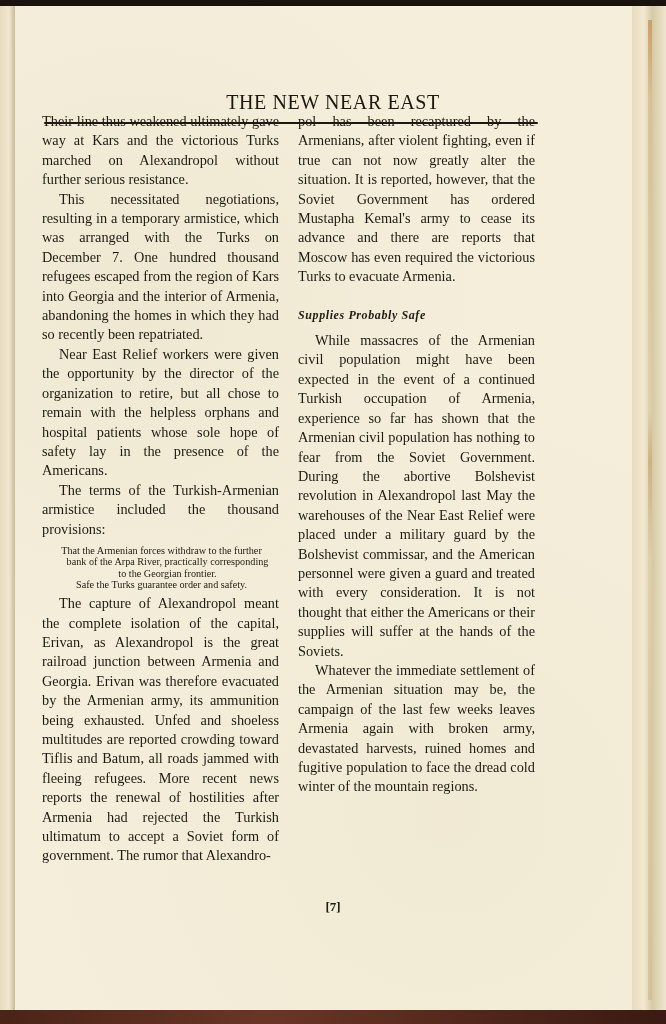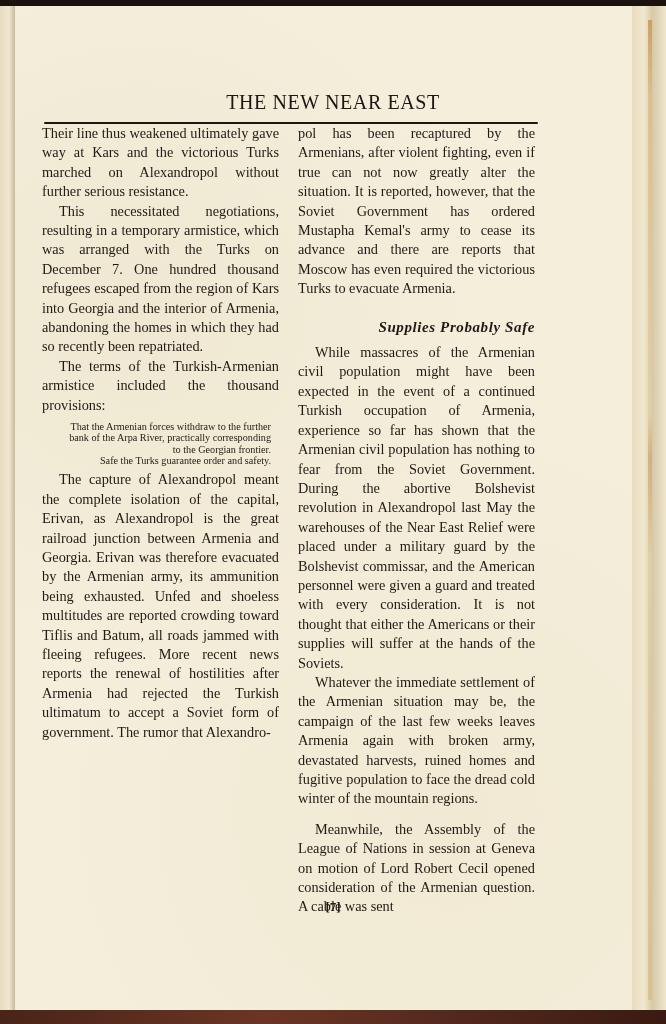--- a/index.html
+++ b/index.html
@@ -35,33 +35,33 @@
   }
   .running-head {
     position:absolute; left:0; width:100%; top:91px;
     text-align:center; font-size:20px; letter-spacing:0.6px; color:#1c1712;
   }
   .head-rule {
     position:absolute; left:44px; top:122px; width:494px; height:2px;
     background:#1c1712; border-radius:1px;
   }
   .col {
-    position:absolute; top:124px; width:237px;
+    position:absolute; top:112px; width:237px;
     font-size:14.3px; line-height:19.4px; color:#1f1a14;
     text-align:justify;
   }
   .col-left { left:42px; }
   .col-right { left:298px; }
   .col p { margin:0; text-indent:0; }
   .col p.indent { text-indent:17px; }
-  .provisions { margin:6px 8px 4px 10px; font-size:10.2px; line-height:11.3px; text-align:right; }
+  .provisions { margin:6px 8px 4px 10px; font-size:10.2px; line-height:11.3px; text-align:center; }
   .provisions div { padding-left:12px; text-indent:-12px; }
   .subhead {
-    font-weight:bold; font-style:italic; text-align:right;
-    font-size:15px; letter-spacing:0.6px; margin:8px 0 6px 0;
+    font-weight:bold; font-style:italic; text-align:left;
+    font-size:12px; letter-spacing:0.6px; margin:8px 0 6px 0;
   }
   .gap { height:11px; }
   .page-number {
     position:absolute; top:899px; left:0; width:100%; text-align:center;
     font-size:13px; color:#1f1a14; font-weight:bold;
   }
 </style>
 </head>
 <body>
 
@@ -70,31 +70,31 @@
 <div class="right-edge"></div>
 <div class="right-stain"></div>
 <div class="bottom-band"></div>
 
 <div class="running-head">THE NEW NEAR EAST</div>
 <div class="head-rule"></div>
 
 <div class="col col-left">
   <p>Their line thus weakened ultimately gave way at Kars and the victorious Turks marched on Alexandropol without further serious resistance.</p>
   <p class="indent">This necessitated negotiations, resulting in a temporary armistice, which was arranged with the Turks on December 7. One hundred thousand refugees escaped from the region of Kars into Georgia and the interior of Armenia, abandoning the homes in which they had so recently been repatriated.</p>
+  <p class="indent">Near East Relief workers were given the opportunity by the director of the organization to retire, but all chose to remain with the helpless orphans and hospital patients whose sole hope of safety lay in the presence of the Americans.</p>
   <p class="indent">The terms of the Turkish-Armenian armistice included the thousand provisions:</p>
   <div class="provisions">
     <div>That the Armenian forces withdraw to the further bank of the Arpa River, practically corresponding to the Georgian frontier.</div>
     <div>Safe the Turks guarantee order and safety.</div>
   </div>
   <p class="indent">The capture of Alexandropol meant the complete isolation of the capital, Erivan, as Alexandropol is the great railroad junction between Armenia and Georgia. Erivan was therefore evacuated by the Armenian army, its ammunition being exhausted. Unfed and shoeless multitudes are reported crowding toward Tiflis and Batum, all roads jammed with fleeing refugees. More recent news reports the renewal of hostilities after Armenia had rejected the Turkish ultimatum to accept a Soviet form of government. The rumor that Alexandro-</p>
 </div>
 
 <div class="col col-right">
   <p>pol has been recaptured by the Armenians, after violent fighting, even if true can not now greatly alter the situation. It is reported, however, that the Soviet Government has ordered Mustapha Kemal's army to cease its advance and there are reports that Moscow has even required the victorious Turks to evacuate Armenia.</p>
   <div class="gap"></div>
   <div class="subhead">Supplies Probably Safe</div>
   <p class="indent">While massacres of the Armenian civil population might have been expected in the event of a continued Turkish occupation of Armenia, experience so far has shown that the Armenian civil population has nothing to fear from the Soviet Government. During the abortive Bolshevist revolution in Alexandropol last May the warehouses of the Near East Relief were placed under a military guard by the Bolshevist commissar, and the American personnel were given a guard and treated with every consideration. It is not thought that either the Americans or their supplies will suffer at the hands of the Soviets.</p>
   <p class="indent">Whatever the immediate settlement of the Armenian situation may be, the campaign of the last few weeks leaves Armenia again with broken army, devastated harvests, ruined homes and fugitive population to face the dread cold winter of the mountain regions.</p>
   <div class="gap"></div>
-  <p class="indent">Meanwhile, the Assembly of the League of Nations in session at Geneva on motion of Lord Robert Cecil opened consideration of the Armenian question. A cable was sent</p>
 </div>
 
 <div class="page-number">[7]</div>
 
 </body></html>

